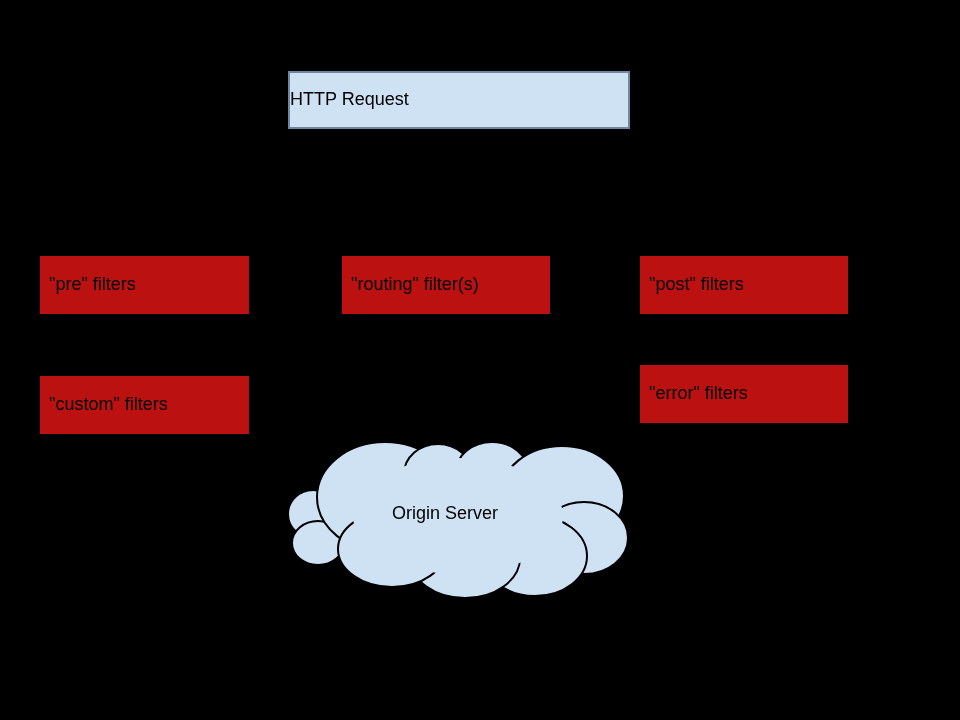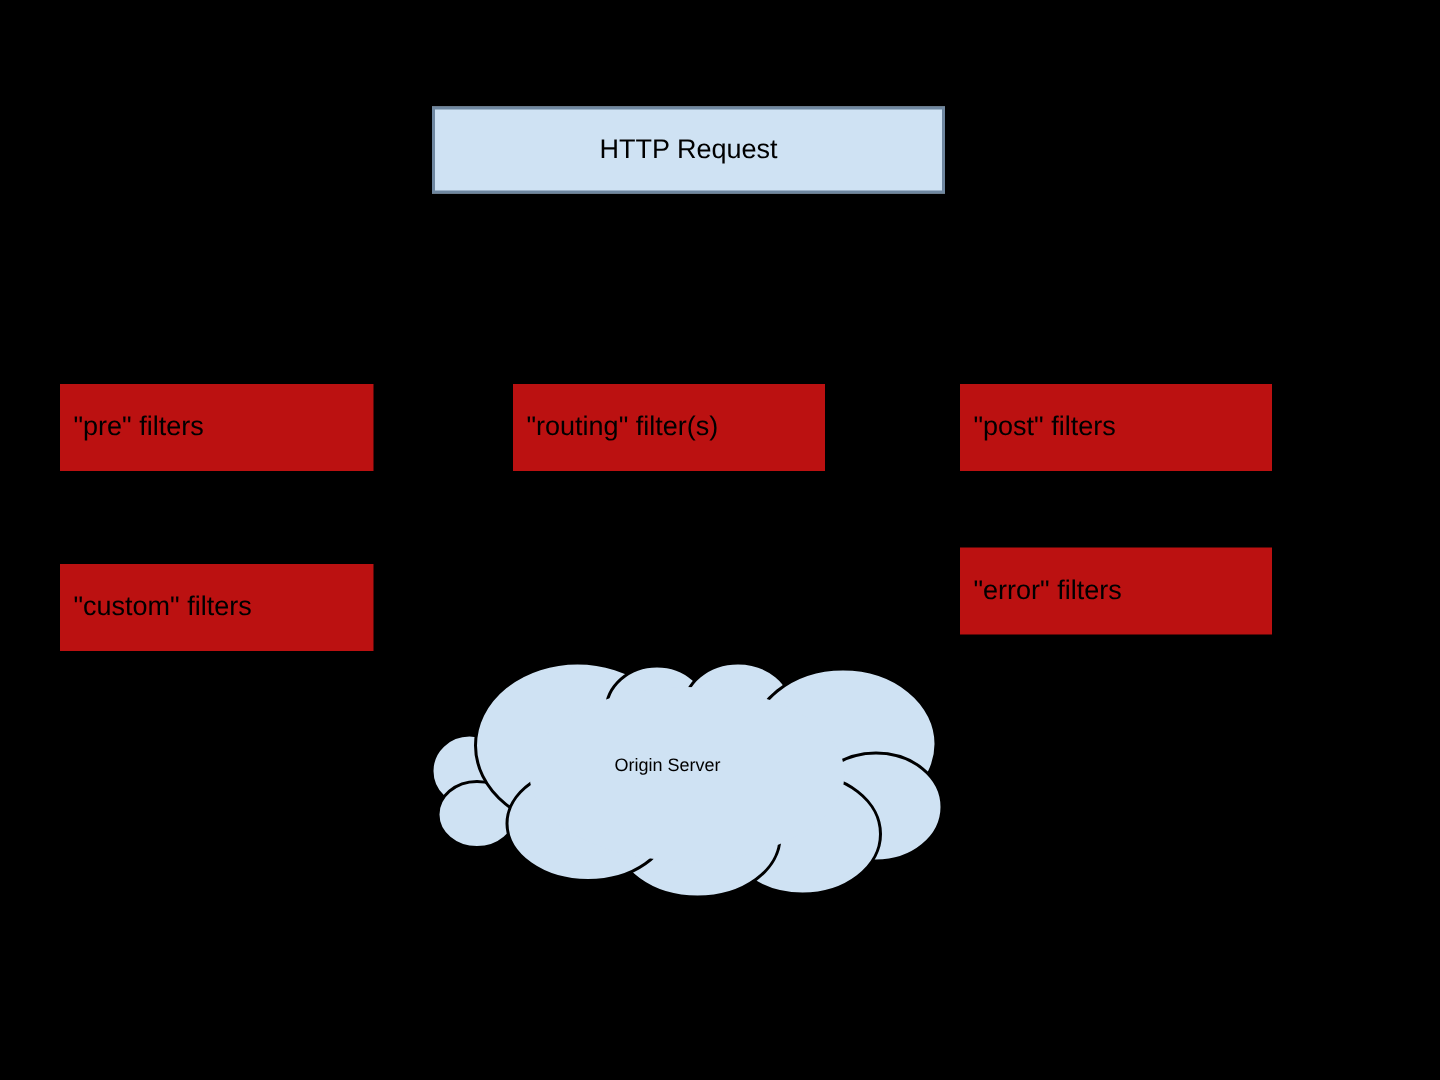--- a/index.html
+++ b/index.html
@@ -22,21 +22,21 @@
     display: flex;
     align-items: center;
     font-size: 18px;
     color: #000000;
     box-sizing: border-box;
     line-height: 1.1;
   }
   .box.blue {
     background: #cfe2f3;
     border: 2px solid #6f87a0;
-    justify-content: center;
+    justify-content: flex-start;
     text-align: center;
   }
   .box.red {
     background: #bb1111;
     padding-left: 9px;
     justify-content: flex-start;
   }
   #http-request { left: 288px; top: 71px; width: 342px; height: 58px; }
   #pre-filters     { left: 40px;  top: 256px; width: 209px; height: 58px; }
   #routing-filters { left: 342px; top: 256px; width: 208px; height: 58px; }
@@ -49,21 +49,21 @@
     top: 0;
     width: 960px;
     height: 720px;
   }
   #origin-server-label {
     position: absolute;
     left: 345px;
     top: 503px;
     width: 200px;
     text-align: center;
-    font-size: 12px;
+    font-size: 18px;
     color: #000000;
   }
 </style>
 </head>
 <body>
 
 <div class="canvas">
 
   <div class="box blue" id="http-request">
     <span>HTTP Request</span>

